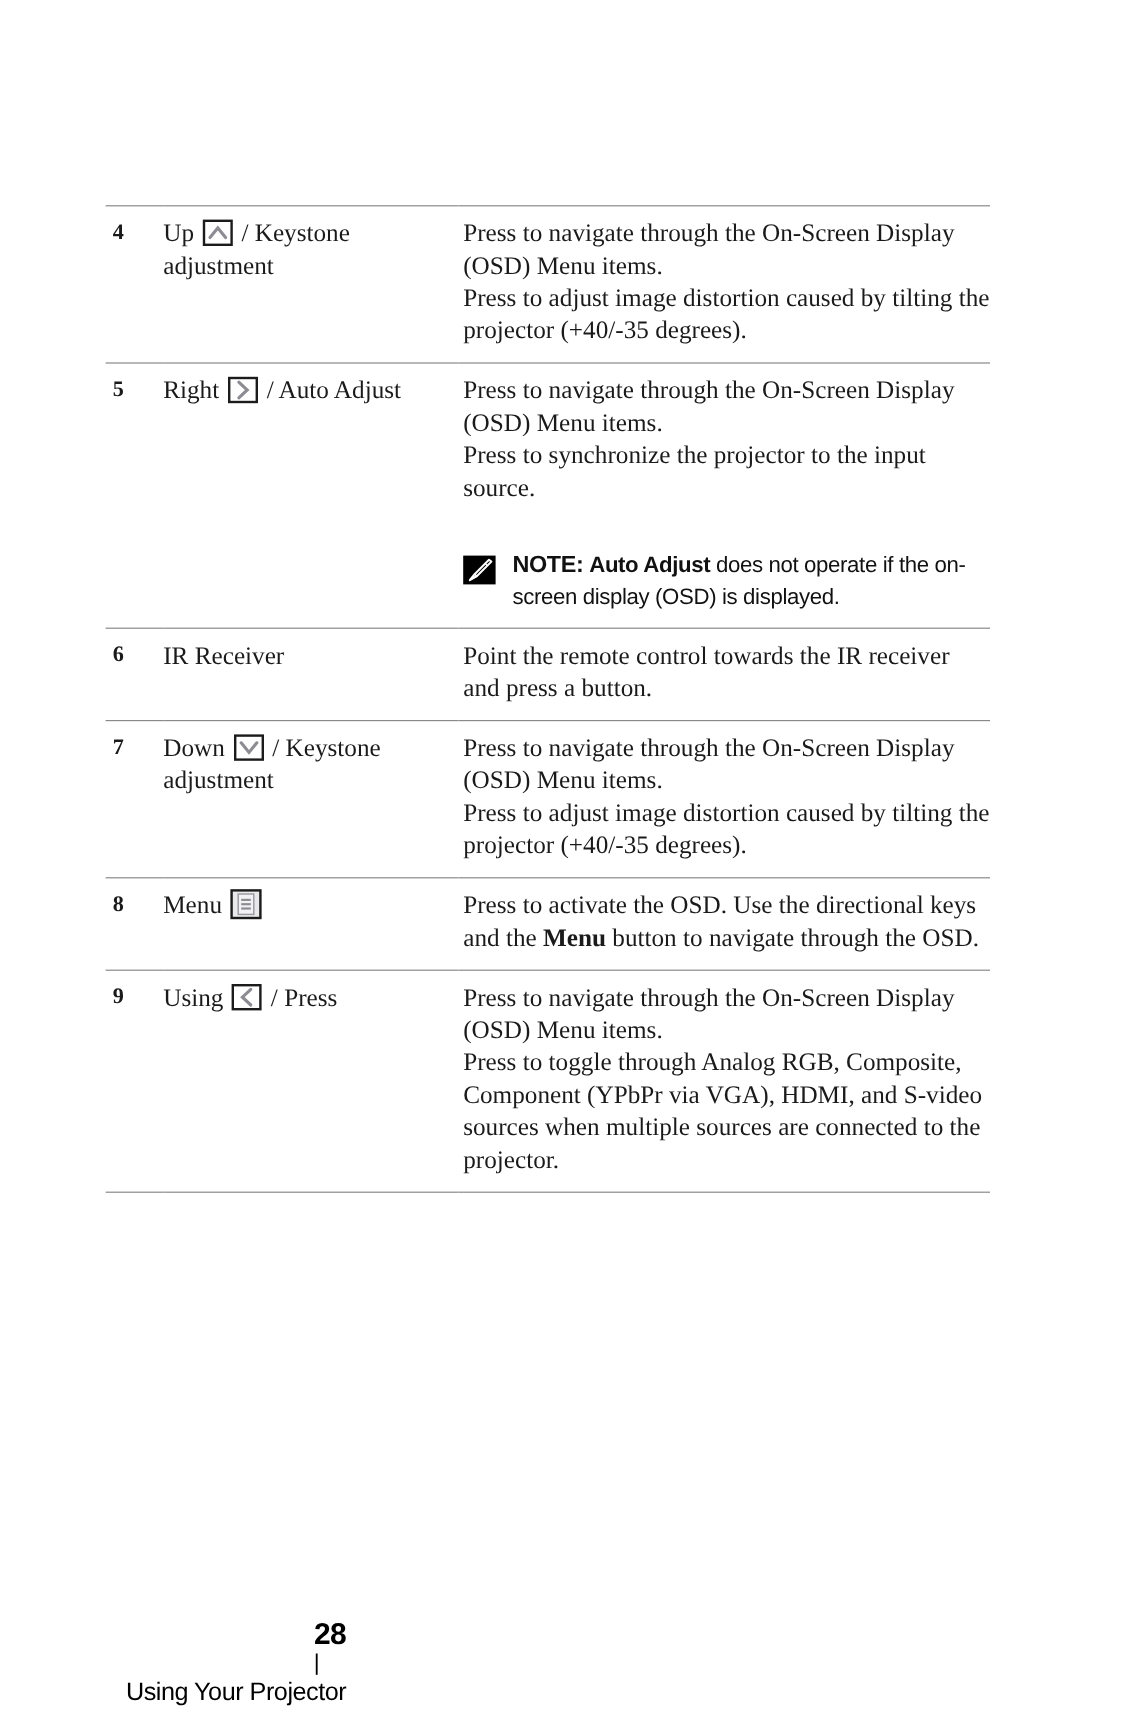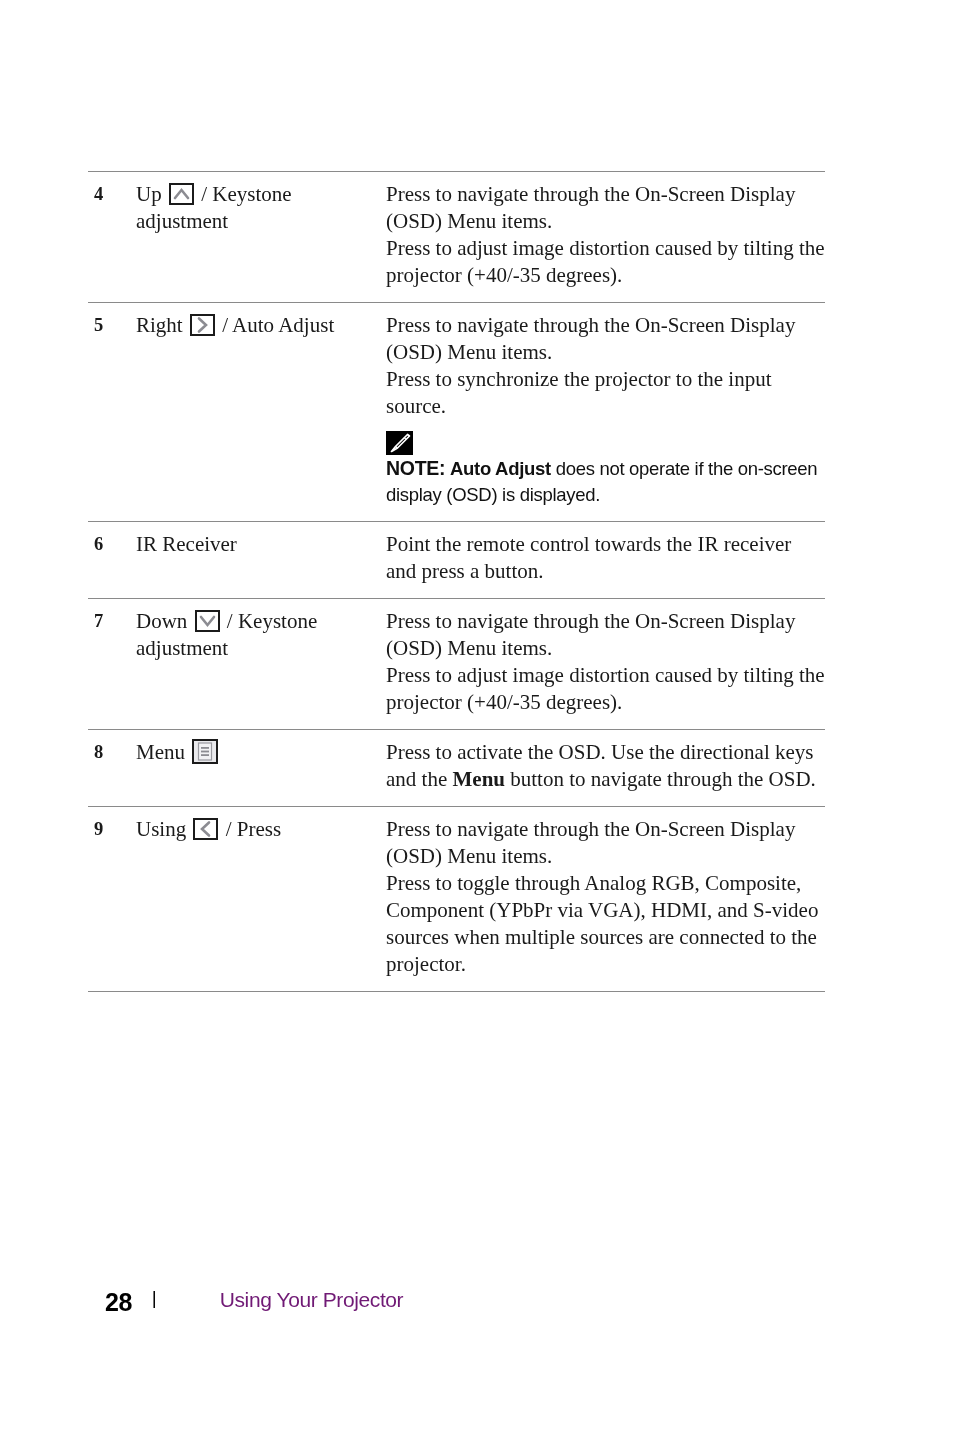--- a/index.html
+++ b/index.html
@@ -107,22 +107,21 @@
     height: 15px;
     background: #1b1b1b;
   }
   .enter-bar.l { left: 0px; }
   .enter-bar.r { right: 0px; }
 
   
   .note-block {
     display: flex;
     align-items: flex-start;
-    margin-top: 6px;
-    flex-direction: column;
+    margin-top: 38px;
   }
   .note-icon {
     flex: 0 0 auto;
     width: 27px;
     height: 24px;
     background: #000000;
     margin-right: 14px;
     margin-top: 5px;
     position: relative;
   }
@@ -133,43 +132,43 @@
     letter-spacing: -0.3px;
     color: #111111;
   }
   .note-text .lead { font-weight: bold; font-size: 19.5px; }
   .note-text .semi { font-weight: bold; }
 
   
   .footer {
     position: absolute;
     left: 105px;
-    top: 1288px;
+    top: 1348px;
     display: flex;
-    align-items: flex-start;
+    align-items: flex-end;
     font-family: "Liberation Sans", "DejaVu Sans", sans-serif;
+    flex-direction: column;
   }
   .footer-page {
     font-size: 25px;
     font-weight: bold;
     letter-spacing: -0.5px;
     color: #000;
   }
   .footer-sep {
     color: #000;
     font-size: 19px;
     margin: 0 22px 0 20px;
     position: relative;
     top: -1px;
   }
   .footer-title {
     font-size: 21px;
     letter-spacing: -0.4px;
-    color: #701a75;
-    margin-left: 41px;
+    color: #000000;
   }
 </style>
 </head>
 <body>
 
 <div class="page">
 
   <table class="spec-table">
     <tbody>
 

